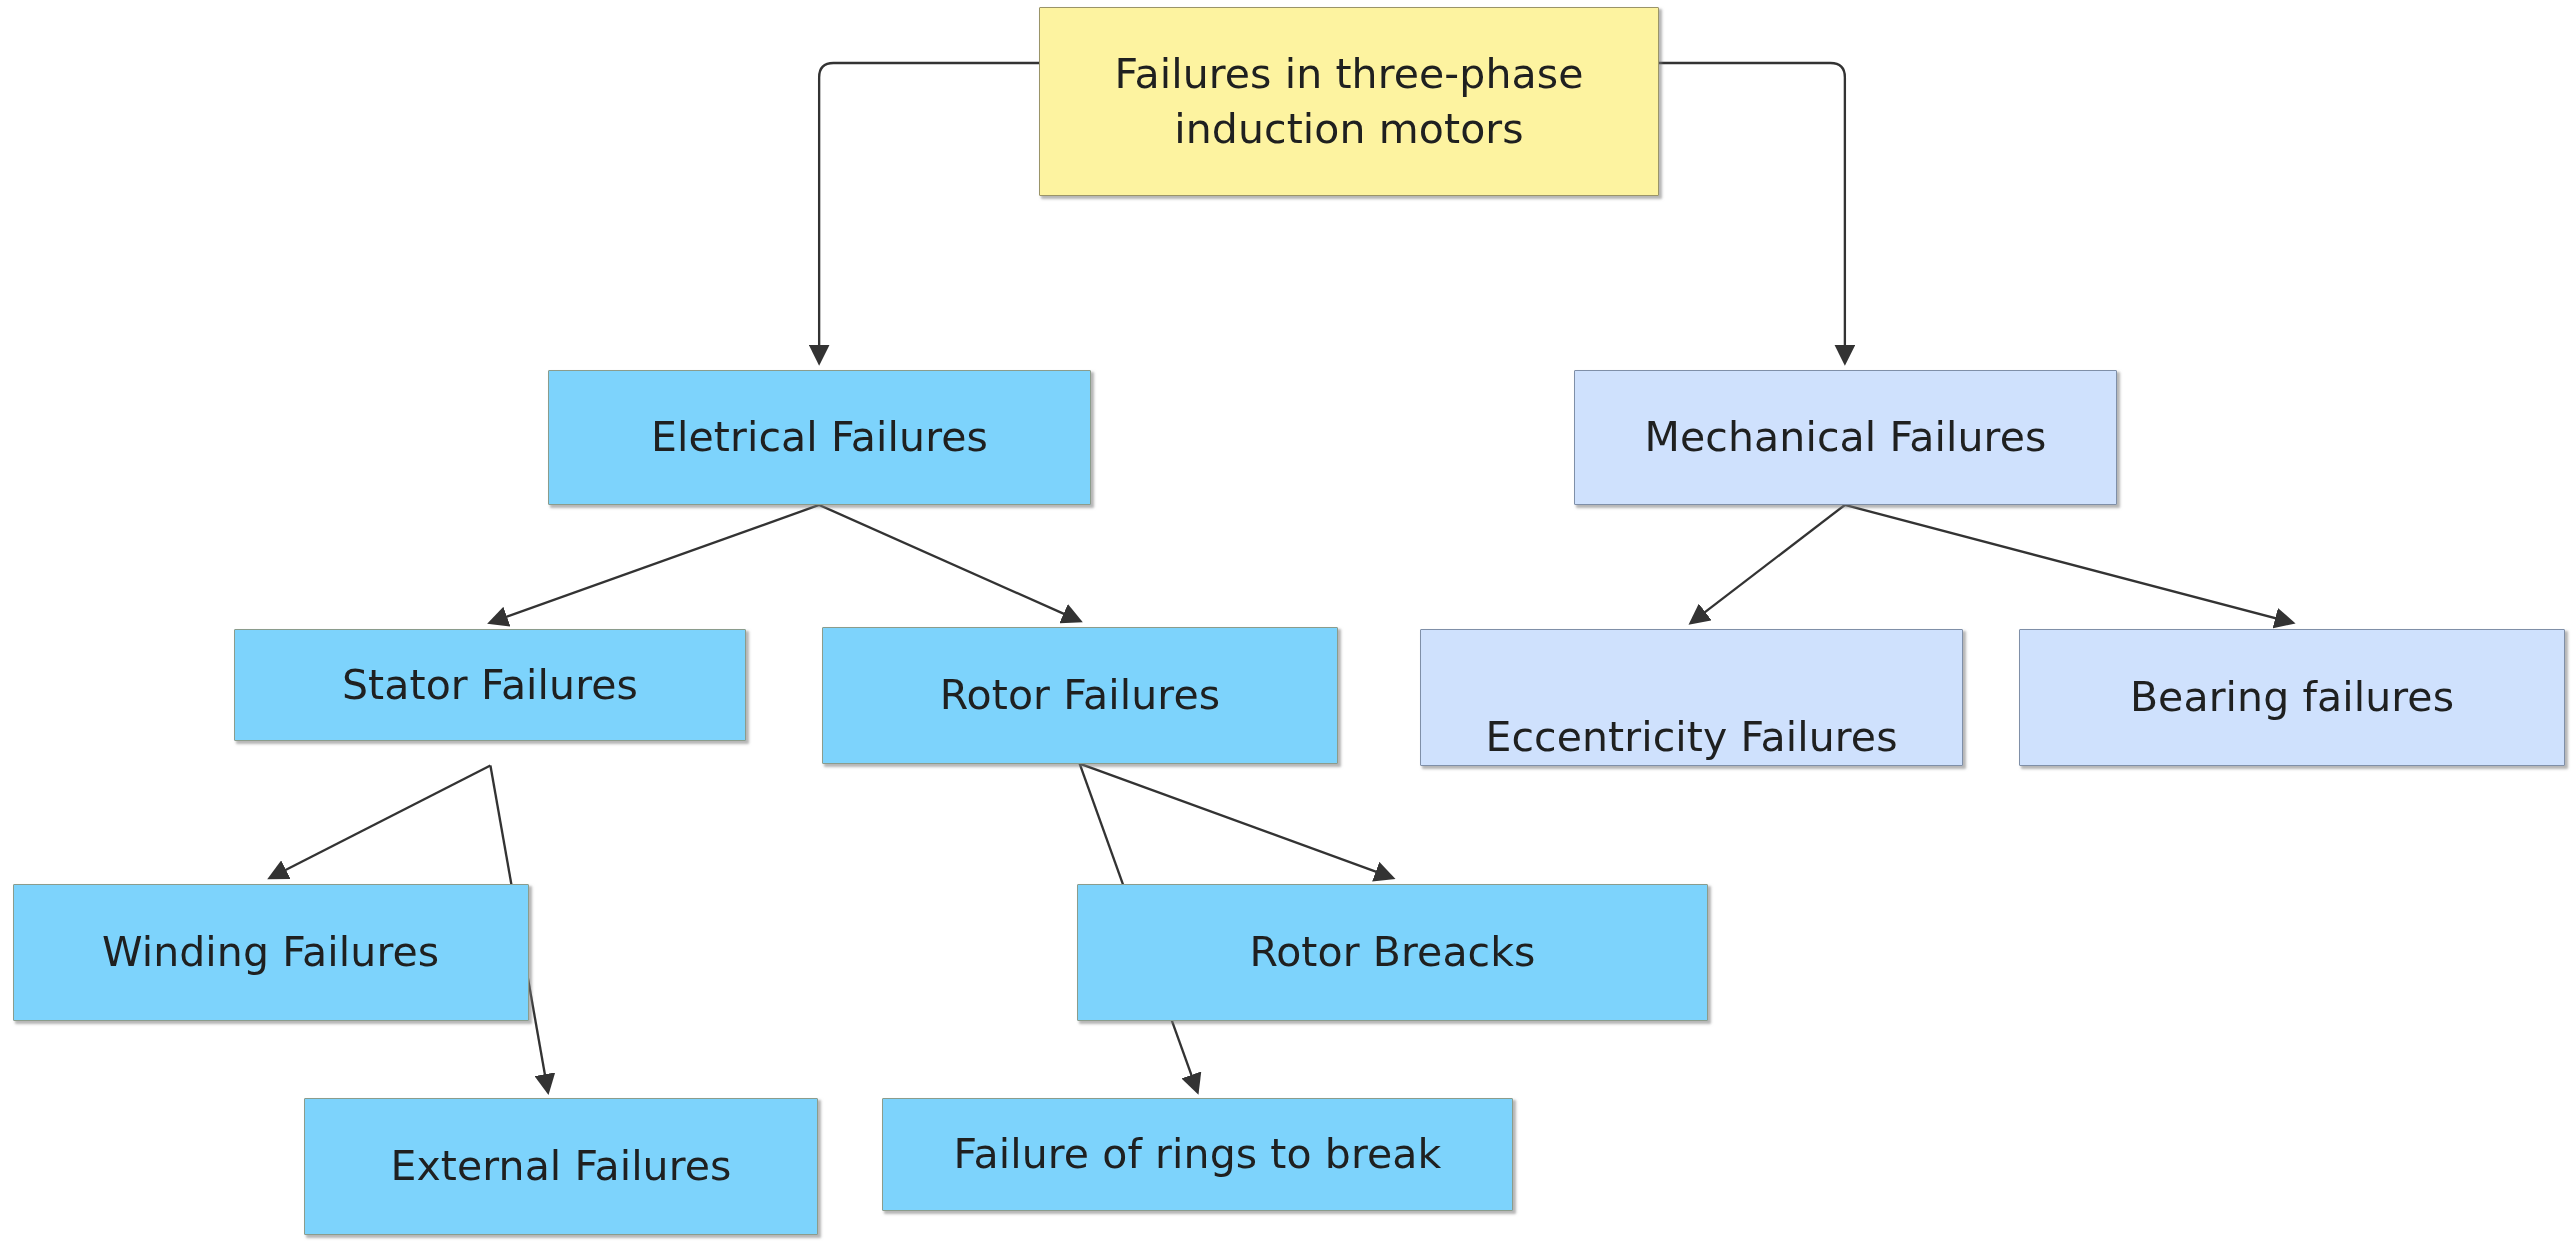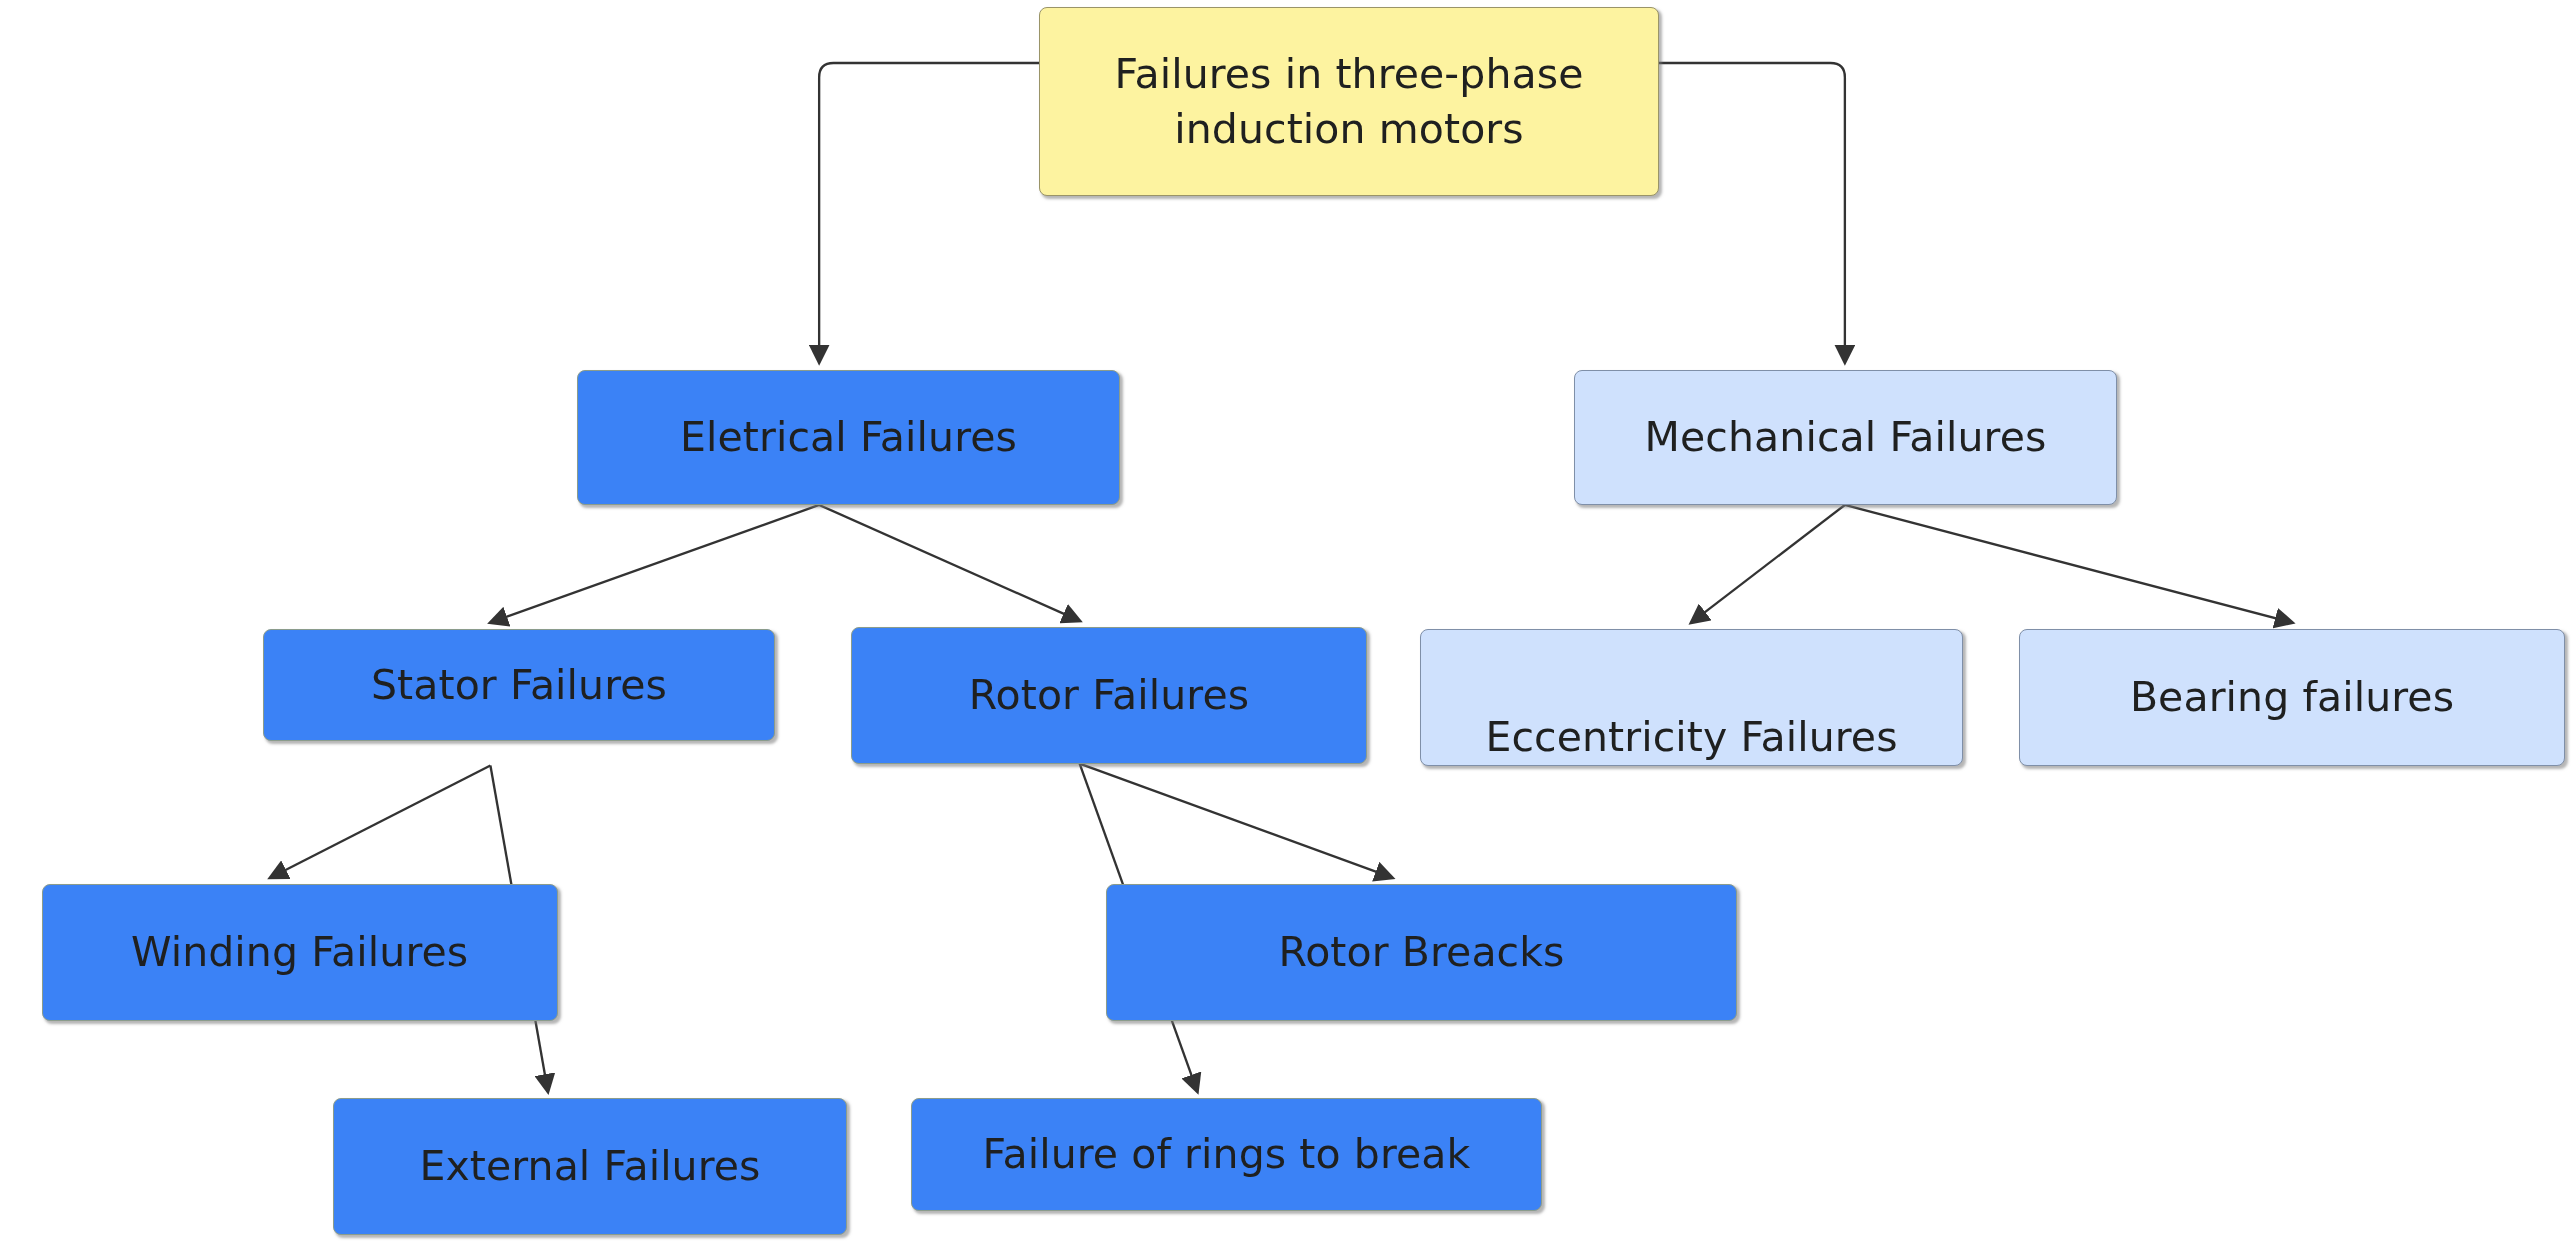--- a/index.html
+++ b/index.html
@@ -24,31 +24,31 @@
     pointer-events: none;
   }
   .node {
     position: absolute;
     box-sizing: border-box;
     display: flex;
     align-items: center;
     justify-content: center;
     text-align: center;
     border: 1.4px solid #8a8a8a;
-    border-radius: 8px;
+    border-radius: 1px;
     color: #1f2020;
     font-size: 41px;
     line-height: 1.34;
     letter-spacing: 0.1px;
     box-shadow: 2.7px 2.7px 2.7px rgba(120,120,120,0.55);
     padding: 0 10.8px;
     cursor: pointer;
   }
   .node.yellow { background: #fdf3a0; border-color: #9a9468; }
-  .node.green  { background: #3b82f6; border-color: #8b9c8c; margin-left: 29px; }
+  .node.green  { background: #7dd3fc; border-color: #8b9c8c; }
   .node.blue   { background: #cfe1fd; border-color: #7f8fa8; }
   .node .lbl { display: block; width: 100%; white-space: pre-line; }
 </style>
 </head>
 <body>
 
 <div id="canvas">
 
   <svg id="edge-layer" viewBox="0 0 2868 1398" width="2576" height="1256">
     <defs>

